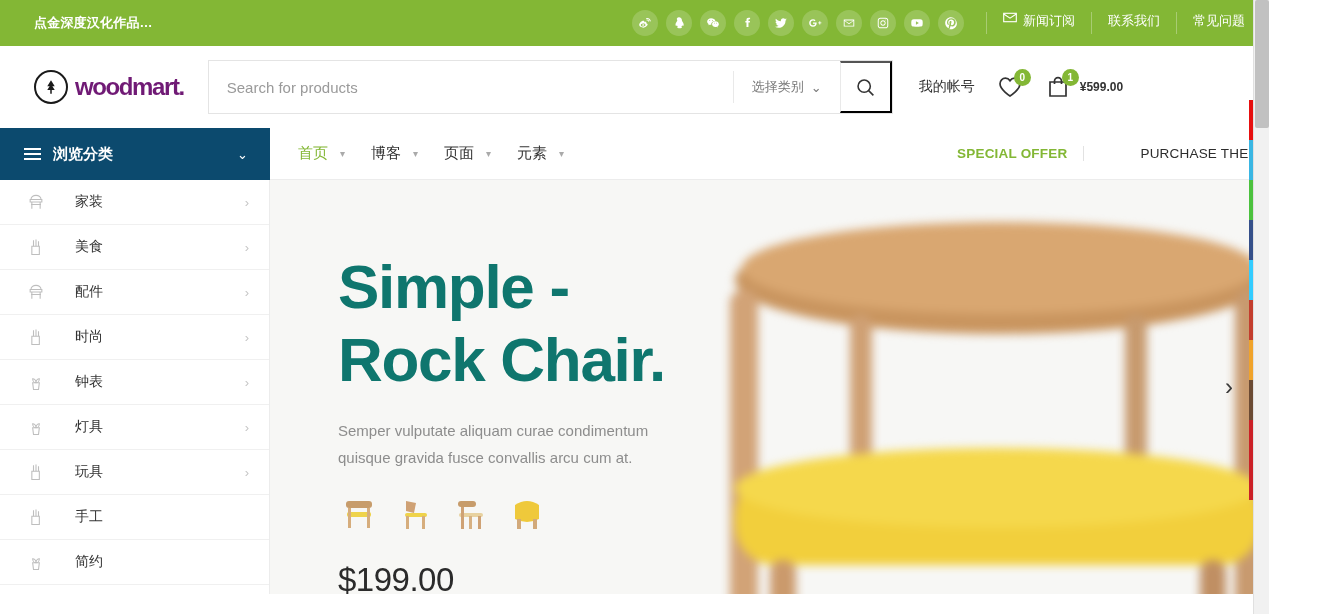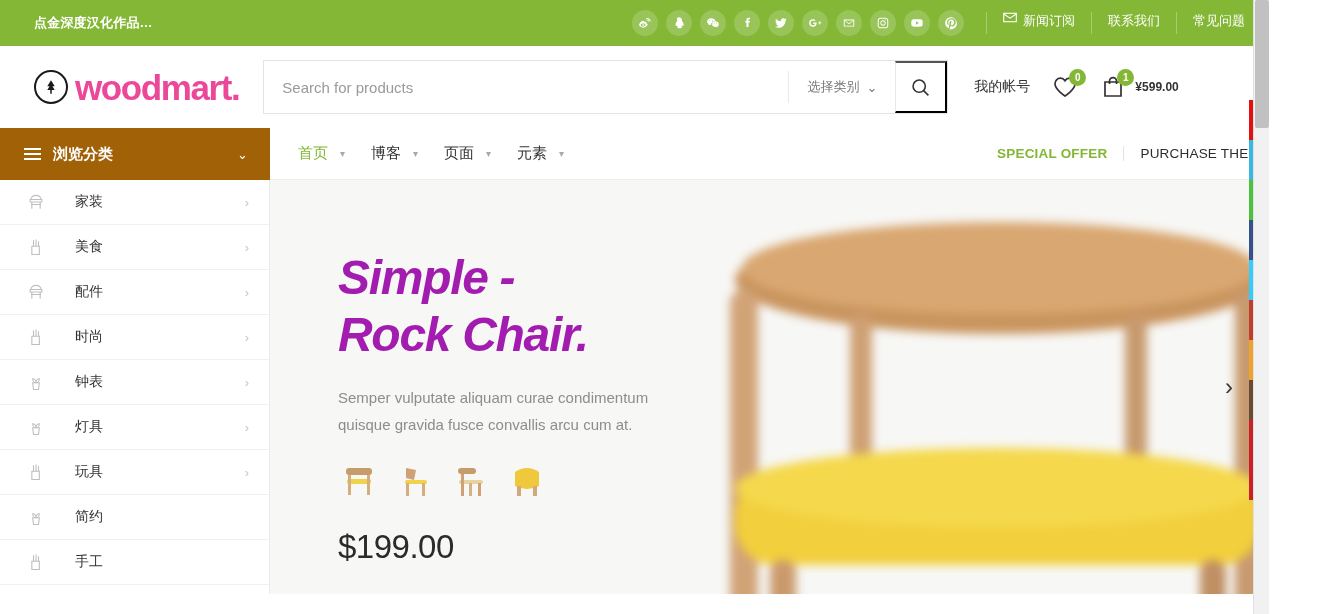--- a/index.html
+++ b/index.html
@@ -44,21 +44,21 @@
     height:82px; display:flex; align-items:center;
     padding:0 0 0 34px; background:#fff;
   }
   .logo { display:flex; align-items:center; gap:7px; }
   .logo-mark {
     width:34px; height:34px; border-radius:50%; border:2.6px solid #1a1a1a;
     display:flex; align-items:center; justify-content:center;
   }
   .logo-mark svg { width:18px; height:18px; fill:#1a1a1a; }
   .logo-text {
-    font-size:35px; font-weight:bold; color:#ec4899;
+    font-size:24px; font-weight:bold; color:#701a75;
     letter-spacing:-1.4px; line-height:1;
   }
   .search-wrap {
     margin-left:24px; width:685px; height:54px;
     border:1px solid #e4e4e4; display:flex; align-items:center; background:#fff;
   }
   .search-input {
     flex:1; border:none; outline:none; height:52px;
     padding-left:18px; font-size:15px; color:#b91c1c;
     font-family:"Liberation Sans", sans-serif; background:transparent;
@@ -82,35 +82,35 @@
     position:absolute; top:-6px; right:-8px; width:17px; height:17px;
     border-radius:50%; background:#83b735; color:#fff; font-size:10px;
     display:flex; align-items:center; justify-content:center; font-weight:bold;
   }
   .cart-group { display:flex; align-items:center; gap:9px; }
   .cart-total { font-size:12px; color:#333; font-weight:bold; white-space:nowrap; }
 
   
   .navrow { display:flex; height:52px; background:#fff; border-bottom:1px solid #ececec; }
   .cat-btn {
-    width:270px; background:#a16207; color:#fff; display:flex; align-items:center;
+    width:270px; background:#0c4a6e; color:#fff; display:flex; align-items:center;
     padding:0 22px 0 24px; gap:12px; height:52px;
   }
   .cat-btn .burger { display:flex; flex-direction:column; gap:3px; }
   .cat-btn .burger i { display:block; width:17px; height:2px; background:#fff; }
   .cat-btn-label { font-size:15px; font-weight:bold; flex:1; }
   .cat-btn .chev { font-size:13px; }
   .mainnav { flex:1; display:flex; align-items:center; padding-left:28px; }
   .nav-item {
     display:flex; align-items:center; gap:12px; font-size:15px;
     color:#333; margin-right:26px; white-space:nowrap;
   }
   .nav-item.active { color:#83b735; }
   .nav-item .chev { font-size:10px; color:#aaa; }
-  .nav-right { display:flex; align-items:center; margin-left:auto; padding-right:36px; }
+  .nav-right { display:flex; align-items:center; margin-left:auto; padding-right:36px;gap:40px; }
   .nav-special {
     font-size:13.5px; font-weight:bold; color:#83b735; letter-spacing:0.2px;
     padding-right:16px; border-right:1px solid #e2e2e2;
   }
   .nav-purchase {
     font-size:13.5px; color:#2d2d2d; letter-spacing:0.2px; padding-left:16px;
   }
 
   
   .body-row { display:flex; height:414px; }
@@ -121,22 +121,22 @@
   }
   .cat-ico { width:20px; height:22px; flex:none; opacity:0.55; }
   .cat-ico svg { width:20px; height:22px; fill:none; stroke:#8a8a8a; stroke-width:1.3; }
   .cat-label { font-size:14px; color:#333; flex:1; }
   .cat-arrow { color:#c6c6c6; font-size:13px; }
 
   
   .hero { flex:1; position:relative; background:#f7f7f5; overflow:hidden; }
   .hero-inner { position:relative; padding:70px 0 0 68px; z-index:3; }
   .hero-title {
-    font-size:48px; font-weight:bold; color:#a21caf; line-height:1.18;
-    letter-spacing:-1.3px; max-width:420px; white-space:pre-line;font-style:italic;
+    font-size:62px; font-weight:bold; color:#0f766e; line-height:1.18;
+    letter-spacing:-1.3px; max-width:420px; white-space:pre-line;
   }
   .hero-sub {
     margin-top:22px; font-size:15px; color:#8d8d8d; line-height:1.75; max-width:350px;
   }
   .hero-thumbs { display:flex; gap:14px; margin-top:22px; }
   .hero-thumb {
     width:42px; height:42px; display:flex; align-items:end; justify-content:center;
     filter:blur(0.4px);
   }
   .hero-price {
@@ -385,32 +385,32 @@
       <a class="cat-item">
         <span class="cat-ico"><svg viewBox="0 0 24 24">
                 <path d="M7 11h9v10H7z"></path>
                 <path d="M9 11V4M12 11V3M15 11V5"></path>
               </svg></span>
         <span class="cat-label">玩具</span>
         <span class="cat-arrow">›</span>
       </a>
       <a class="cat-item">
         <span class="cat-ico"><svg viewBox="0 0 24 24">
+                <path d="M7 11h9v10H7z"></path>
+                <path d="M9 11V4M12 11V3M15 11V5"></path>
+              </svg></span>
+        <span class="cat-label">手工</span>
+        <span class="cat-arrow"></span>
+      </a>
+      <a class="cat-item">
+        <span class="cat-ico"><svg viewBox="0 0 24 24">
                 <path d="M8 13h8l-1 8H9z"></path>
                 <path d="M12 13c0-3-2-5-4-5 0 3 2 5 4 5zM12 13c0-3 2-5 4-5 0 3-2 5-4 5z"></path>
               </svg></span>
         <span class="cat-label">简约</span>
-        <span class="cat-arrow"></span>
-      </a>
-      <a class="cat-item">
-        <span class="cat-ico"><svg viewBox="0 0 24 24">
-                <path d="M7 11h9v10H7z"></path>
-                <path d="M9 11V4M12 11V3M15 11V5"></path>
-              </svg></span>
-        <span class="cat-label">手工</span>
         <span class="cat-arrow"></span>
       </a>
     </div>
 
     <div class="hero">
 
       <svg class="hero-img" viewBox="0 0 640 560">
         <ellipse cx="325" cy="60" rx="265" ry="54" fill="#c9955f"></ellipse>
         <ellipse cx="325" cy="48" rx="258" ry="46" fill="#d9a771"></ellipse>
         <rect x="55" y="70" width="28" height="330" rx="13" fill="#d2a377"></rect>

